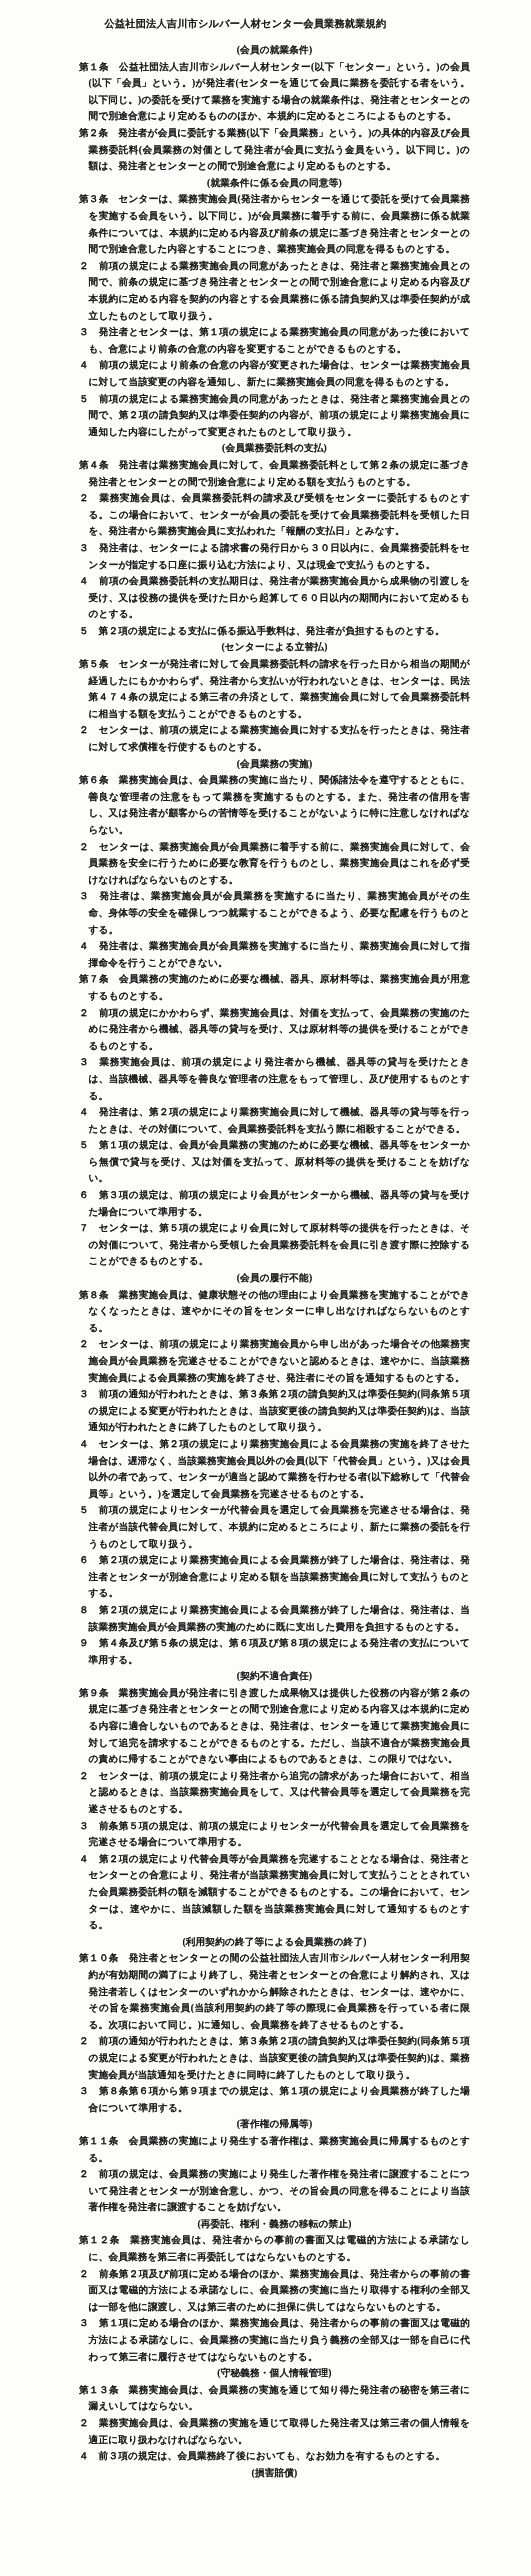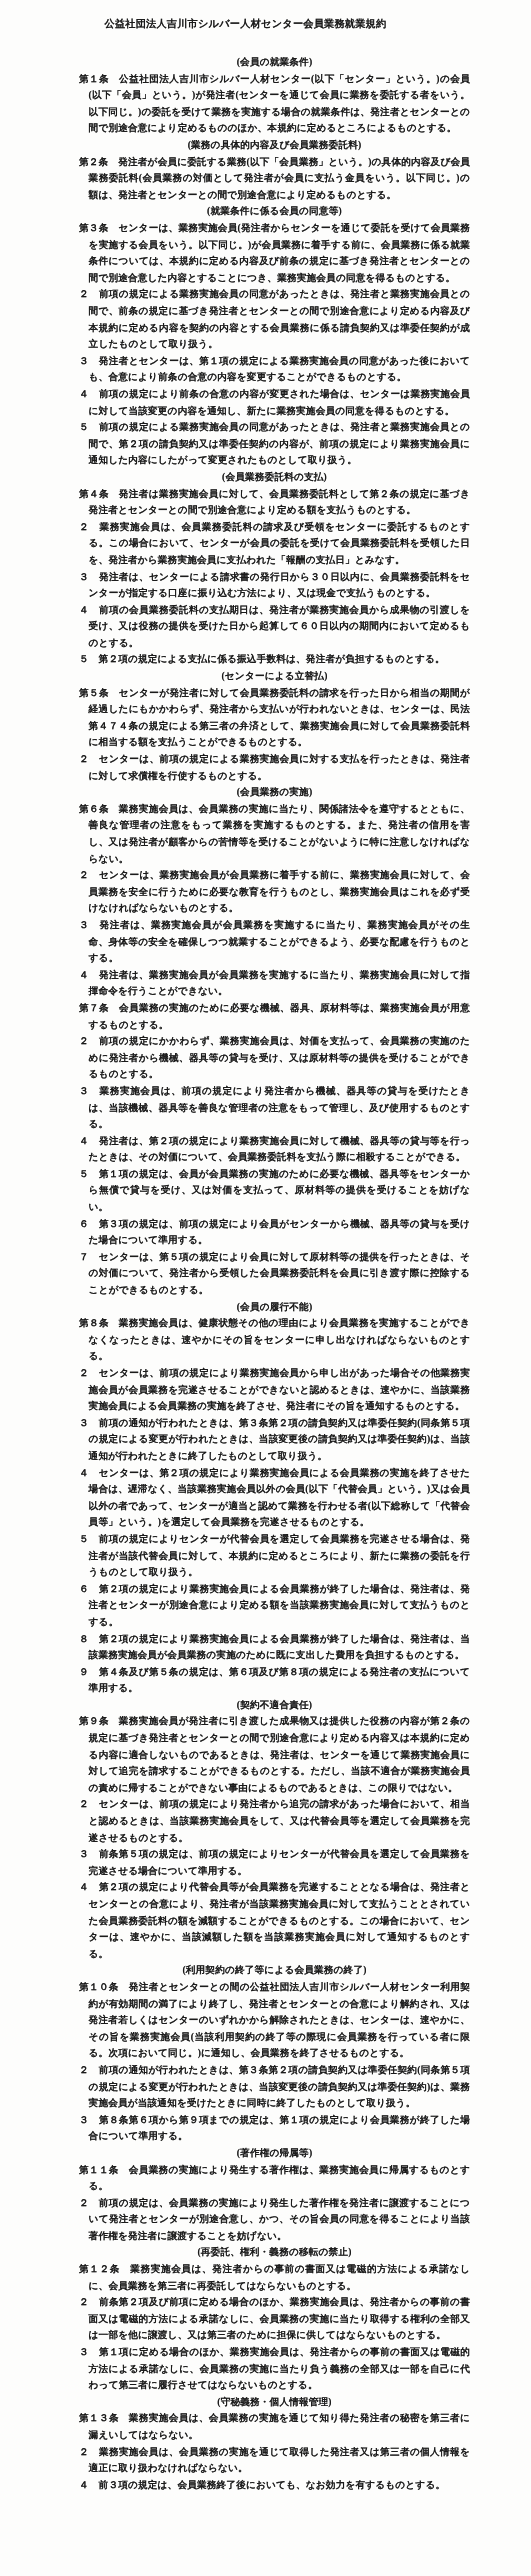--- a/index.html
+++ b/index.html
@@ -19,21 +19,21 @@
     font-size: 9.6px;
     font-weight: 700;
     line-height: 16.6px;
     color: #1b1b1b;
     letter-spacing: 0.2px;
     text-shadow: 0 0 0.3px rgba(20,20,20,0.55);
   }
   .title {
     padding-left: 25.5px;
     font-size: 10.2px;
-    margin-bottom: 22px;
+    margin-bottom: 10px;
     white-space: nowrap;
   }
   .block {
     margin: 0;
     padding-left: 1em;
     text-indent: -1em;
     text-align: justify;
   }
   .block.heading {
     text-align: center;
@@ -44,21 +44,20 @@
   }
 </style>
 </head>
 <body>
 
 <main class="page">
   <div class="title">公益社団法人吉川市シルバー人材センター会員業務就業規約</div>
   <section id="doc-body">
       <div class="block heading">(会員の就業条件)</div>
       <div class="block article"><span class="article-label">第１条</span>　公益社団法人吉川市シルバー人材センター(以下「センター」という。)の会員(以下「会員」という。)が発注者(センターを通じて会員に業務を委託する者をいう。以下同じ。)の委託を受けて業務を実施する場合の就業条件は、発注者とセンターとの間で別途合意により定めるもののほか、本規約に定めるところによるものとする。</div>
-      <div class="block heading">(業務の具体的内容及び会員業務委託料)</div>
       <div class="block article"><span class="article-label">第２条</span>　発注者が会員に委託する業務(以下「会員業務」という。)の具体的内容及び会員業務委託料(会員業務の対価として発注者が会員に支払う金員をいう。以下同じ。)の額は、発注者とセンターとの間で別途合意により定めるものとする。</div>
       <div class="block heading">(就業条件に係る会員の同意等)</div>
       <div class="block article"><span class="article-label">第３条</span>　センターは、業務実施会員(発注者からセンターを通じて委託を受けて会員業務を実施する会員をいう。以下同じ。)が会員業務に着手する前に、会員業務に係る就業条件については、本規約に定める内容及び前条の規定に基づき発注者とセンターとの間で別途合意した内容とすることにつき、業務実施会員の同意を得るものとする。</div>
       <div class="block item"><span class="para-num">２</span>　前項の規定による業務実施会員の同意があったときは、発注者と業務実施会員との間で、前条の規定に基づき発注者とセンターとの間で別途合意により定める内容及び本規約に定める内容を契約の内容とする会員業務に係る請負契約又は準委任契約が成立したものとして取り扱う。</div>
       <div class="block item"><span class="para-num">３</span>　発注者とセンターは、第１項の規定による業務実施会員の同意があった後においても、合意により前条の合意の内容を変更することができるものとする。</div>
       <div class="block item"><span class="para-num">４</span>　前項の規定により前条の合意の内容が変更された場合は、センターは業務実施会員に対して当該変更の内容を通知し、新たに業務実施会員の同意を得るものとする。</div>
       <div class="block item"><span class="para-num">５</span>　前項の規定による業務実施会員の同意があったときは、発注者と業務実施会員との間で、第２項の請負契約又は準委任契約の内容が、前項の規定により業務実施会員に通知した内容にしたがって変更されたものとして取り扱う。</div>
       <div class="block heading">(会員業務委託料の支払)</div>
       <div class="block article"><span class="article-label">第４条</span>　発注者は業務実施会員に対して、会員業務委託料として第２条の規定に基づき発注者とセンターとの間で別途合意により定める額を支払うものとする。</div>
       <div class="block item"><span class="para-num">２</span>　業務実施会員は、会員業務委託料の請求及び受領をセンターに委託するものとする。この場合において、センターが会員の委託を受けて会員業務委託料を受領した日を、発注者から業務実施会員に支払われた「報酬の支払日」とみなす。</div>
@@ -102,15 +101,16 @@
       <div class="block article"><span class="article-label">第１１条</span>　会員業務の実施により発生する著作権は、業務実施会員に帰属するものとする。</div>
       <div class="block item"><span class="para-num">２</span>　前項の規定は、会員業務の実施により発生した著作権を発注者に譲渡することについて発注者とセンターが別途合意し、かつ、その旨会員の同意を得ることにより当該著作権を発注者に譲渡することを妨げない。</div>
       <div class="block heading">(再委託、権利・義務の移転の禁止)</div>
       <div class="block article"><span class="article-label">第１２条</span>　業務実施会員は、発注者からの事前の書面又は電磁的方法による承諾なしに、会員業務を第三者に再委託してはならないものとする。</div>
       <div class="block item"><span class="para-num">２</span>　前条第２項及び前項に定める場合のほか、業務実施会員は、発注者からの事前の書面又は電磁的方法による承諾なしに、会員業務の実施に当たり取得する権利の全部又は一部を他に譲渡し、又は第三者のために担保に供してはならないものとする。</div>
       <div class="block item"><span class="para-num">３</span>　第１項に定める場合のほか、業務実施会員は、発注者からの事前の書面又は電磁的方法による承諾なしに、会員業務の実施に当たり負う義務の全部又は一部を自己に代わって第三者に履行させてはならないものとする。</div>
       <div class="block heading">(守秘義務・個人情報管理)</div>
       <div class="block article"><span class="article-label">第１３条</span>　業務実施会員は、会員業務の実施を通じて知り得た発注者の秘密を第三者に漏えいしてはならない。</div>
       <div class="block item"><span class="para-num">２</span>　業務実施会員は、会員業務の実施を通じて取得した発注者又は第三者の個人情報を適正に取り扱わなければならない。</div>
       <div class="block item"><span class="para-num">４</span>　前３項の規定は、会員業務終了後においても、なお効力を有するものとする。</div>
+      <div class="block heading">(損害賠償)</div>
     </section>
 </main>
 
 
 </body></html>

